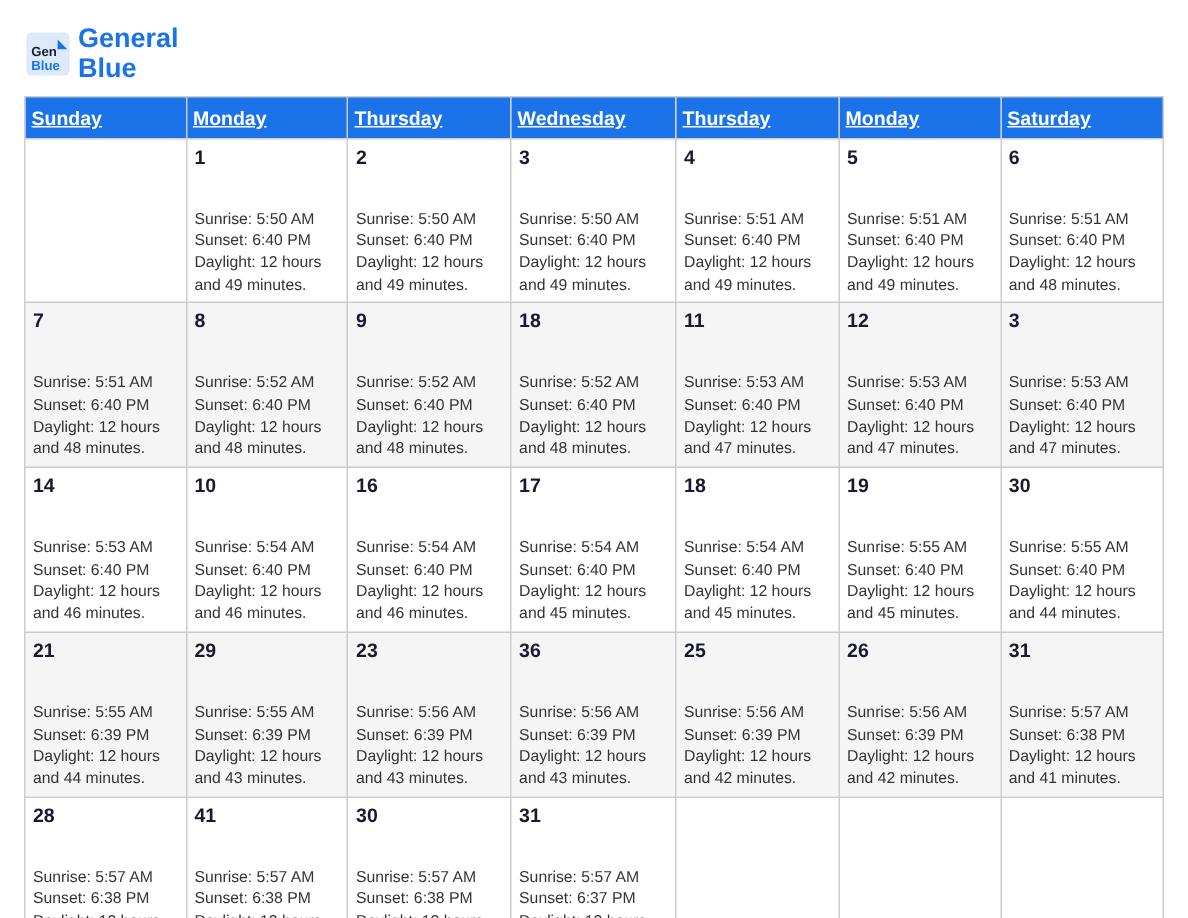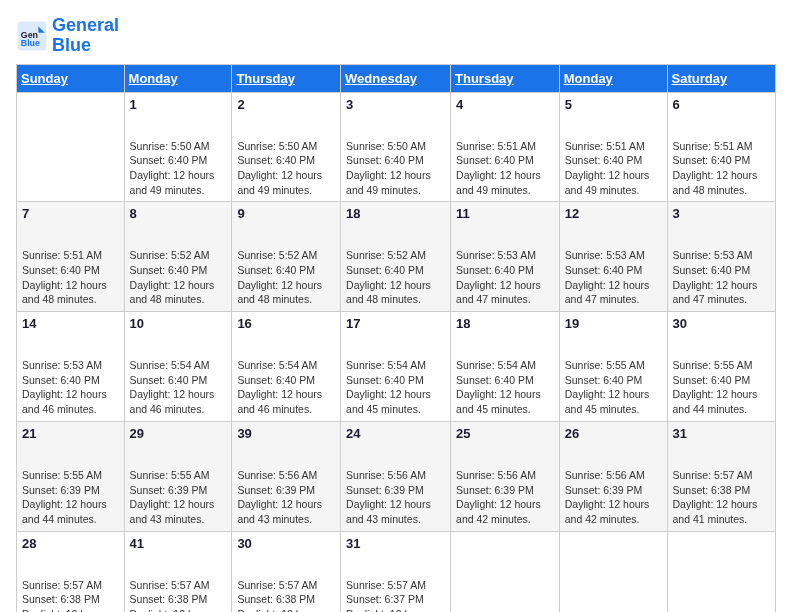--- a/index.html
+++ b/index.html
@@ -215,25 +215,25 @@
       <tr>
         <td>
           <div class="day-number">21</div>
           <div class="day-info">Sunrise: 5:55 AM<br>Sunset: 6:39 PM<br>Daylight: 12 hours<br>and 44 minutes.</div>
         </td>
         <td>
           <div class="day-number">29</div>
           <div class="day-info">Sunrise: 5:55 AM<br>Sunset: 6:39 PM<br>Daylight: 12 hours<br>and 43 minutes.</div>
         </td>
         <td>
-          <div class="day-number">39</div>
+          <div class="day-number">23</div>
           <div class="day-info">Sunrise: 5:56 AM<br>Sunset: 6:39 PM<br>Daylight: 12 hours<br>and 43 minutes.</div>
         </td>
         <td>
-          <div class="day-number">24</div>
+          <div class="day-number">36</div>
           <div class="day-info">Sunrise: 5:56 AM<br>Sunset: 6:39 PM<br>Daylight: 12 hours<br>and 43 minutes.</div>
         </td>
         <td>
           <div class="day-number">25</div>
           <div class="day-info">Sunrise: 5:56 AM<br>Sunset: 6:39 PM<br>Daylight: 12 hours<br>and 42 minutes.</div>
         </td>
         <td>
           <div class="day-number">26</div>
           <div class="day-info">Sunrise: 5:56 AM<br>Sunset: 6:39 PM<br>Daylight: 12 hours<br>and 42 minutes.</div>
         </td>

